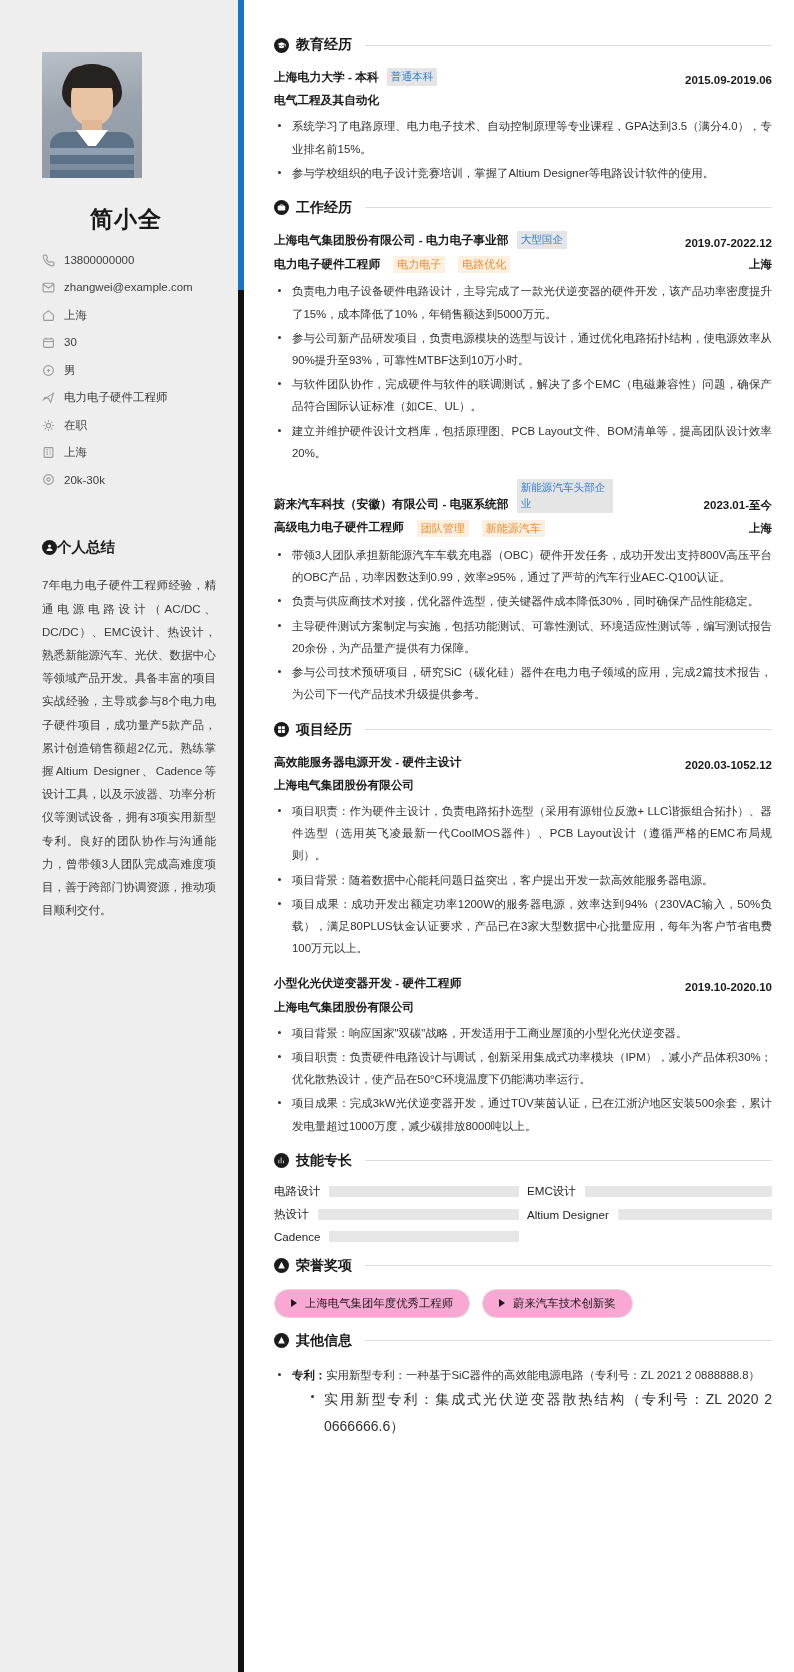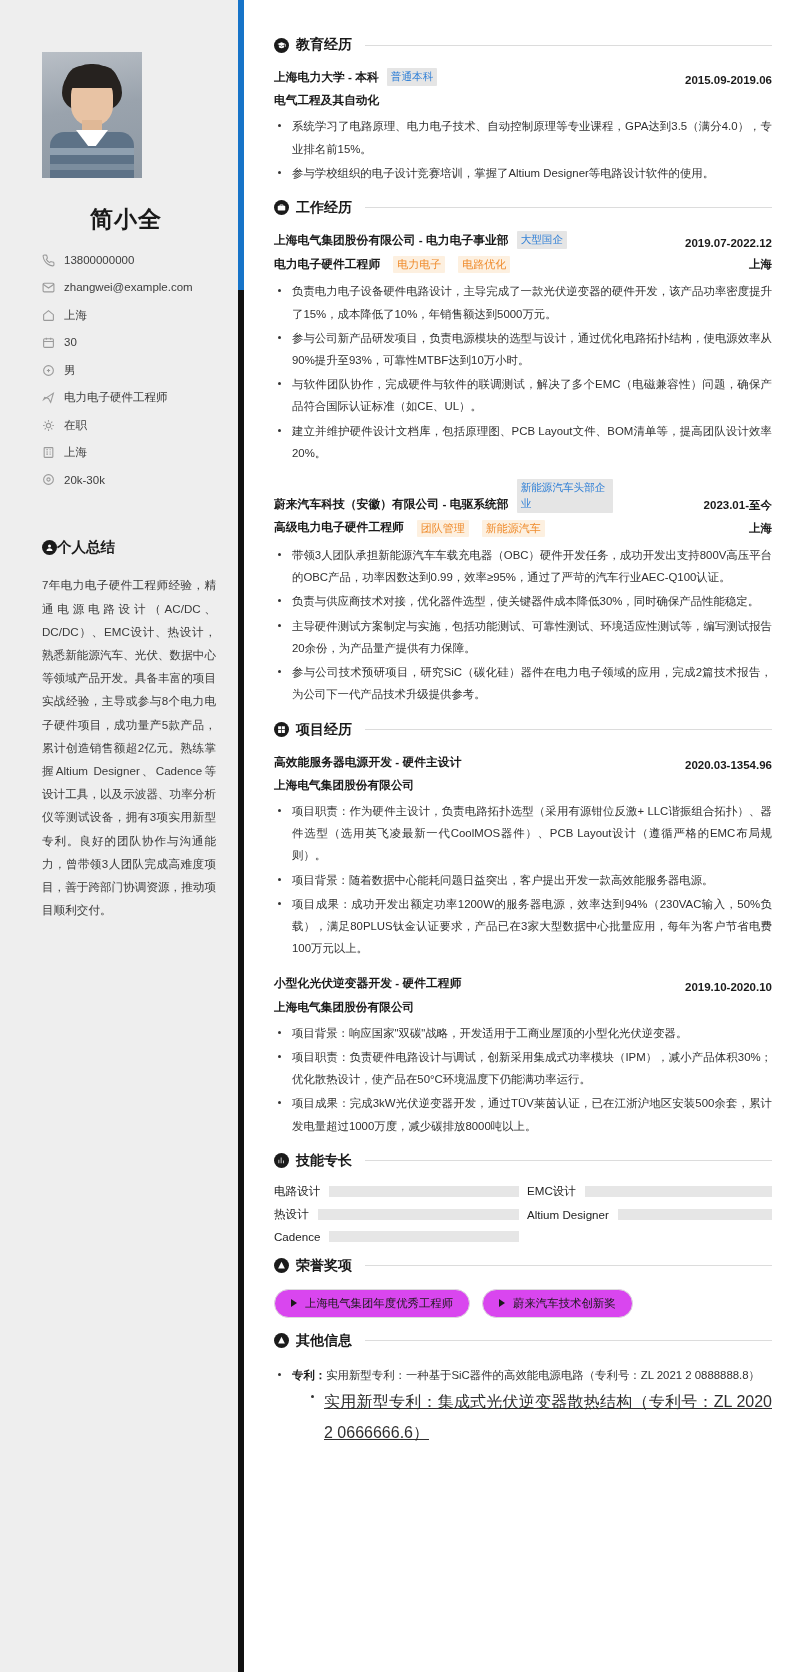--- a/index.html
+++ b/index.html
@@ -217,21 +217,21 @@
     clip-path: polygon(0 0, 100% 0, calc(100% - 7px) 100%, 0 100%);
   }
 
   
   .awards {
     display: flex; gap: 12px; flex-wrap: wrap; margin: 4px 0 6px 0;
   }
   .award-chip {
     display: flex; align-items: center; gap: 8px;
     border: 1px solid #dcdcdc; border-radius: 16px;
-    padding: 6px 16px; background: #d946ef;
+    padding: 6px 16px; background: #f9a8d4;
     font-size: 11.4px; color: #1a1a1a;
   }
   .award-chip .tri {
     width: 0; height: 0;
     border-left: 6px solid #1a1a1a;
     border-top: 4px solid transparent;
     border-bottom: 4px solid transparent;
   }
 
   
@@ -241,21 +241,21 @@
     font-size: 11.4px; line-height: 1.95; color: #303030; text-align: justify;
   }
   .other-list > li::before {
     content: ""; position: absolute; left: 4px; top: 9px;
     width: 3px; height: 3px; border-radius: 50%; background: #333;
   }
   .other-list .lbl { font-weight: bold; color: #1a1a1a; }
   .sub-list { list-style: none; padding-left: 16px; }
   .sub-list li {
     position: relative; padding-left: 16px;
-    font-size: 16px; line-height: 1.95; color: #303030; text-align: justify; text-decoration: underline;
+    font-size: 14px; line-height: 1.95; color: #303030; text-align: justify;
   }
   .sub-list li::before {
     content: ""; position: absolute; left: 3px; top: 9px;
     width: 3px; height: 3px; border-radius: 50%; background: #333;
   }
 </style>
 </head>
 <body>
 
 <div class="page">
@@ -466,21 +466,21 @@
               <path d="M3 3h8v8H3zM13 3h8v8h-8zM3 13h8v8H3zM13 13h8v8h-8z"></path>
             </svg>
         </span>
         <span class="t">项目经历</span>
         <span class="rule"></span>
       </div>
 
       <div class="entry">
         <div class="row1">
           <span class="org">高效能服务器电源开发 - 硬件主设计</span>
-          <span class="date">2020.03-1354.96</span>
+          <span class="date">2020.03-1052.12</span>
         </div>
         <div class="subline">上海电气集团股份有限公司</div>
         <ul class="bullets">
           <li>项目职责：作为硬件主设计，负责电路拓扑选型（采用有源钳位反激+ LLC谐振组合拓扑）、器件选型（选用英飞凌最新一代CoolMOS器件）、PCB Layout设计（遵循严格的EMC布局规则）。</li>
           <li>项目背景：随着数据中心能耗问题日益突出，客户提出开发一款高效能服务器电源。</li>
           <li>项目成果：成功开发出额定功率1200W的服务器电源，效率达到94%（230VAC输入，50%负载），满足80PLUS钛金认证要求，产品已在3家大型数据中心批量应用，每年为客户节省电费100万元以上。</li>
         </ul>
       </div>
 
       <div class="entry">

